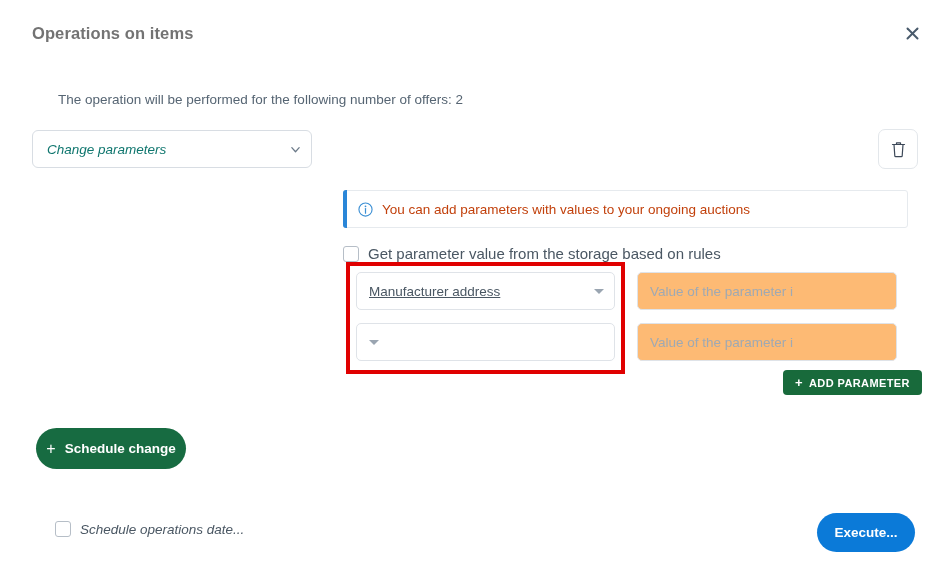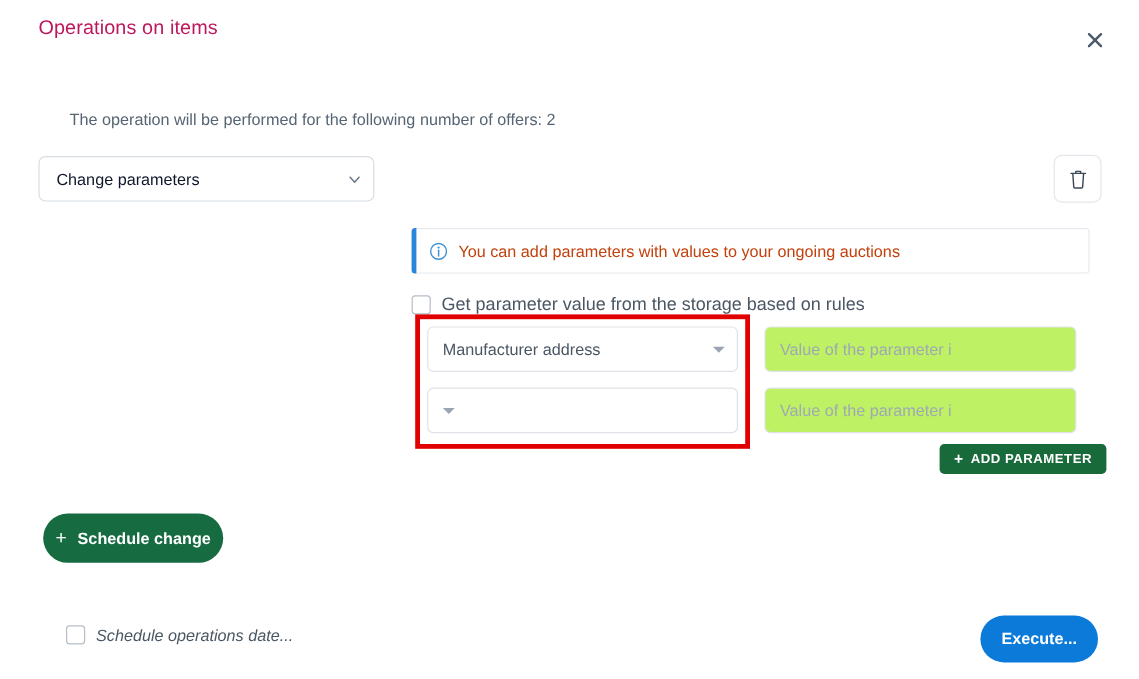--- a/index.html
+++ b/index.html
@@ -28,24 +28,24 @@
   
   .modal-header {
     position: absolute;
     left: 0; top: 0;
     width: 949px;
     height: 62px;
   }
   .modal-title {
     position: absolute;
     left: 32px;
-    top: 14px;
+    top: 24px;
     font-size: 16.5px;
-    font-weight: normal;
-    color: #be185d;
+    font-weight: bold;
+    color: #737373;
     letter-spacing: 0.1px;
   }
   .close-btn {
     position: absolute;
     right: 26px;
     top: 22px;
     width: 22px;
     height: 22px;
     display: flex;
     align-items: center;
@@ -81,21 +81,22 @@
     background: #fff;
     box-sizing: border-box;
     display: flex;
     align-items: center;
     padding: 0 10px 0 14px;
     cursor: pointer;
   }
   .op-select-label {
     flex: 1;
     font-size: 13.5px;
-    color: #0f172a;
+    color: #0f766e;
+    font-style: italic;
   }
   .chevron {
     width: 11px;
     height: 11px;
     flex: none;
     color: #6c7a89;
   }
 
   
   .trash-btn {
@@ -213,35 +214,36 @@
     box-sizing: border-box;
     display: flex;
     align-items: center;
     padding: 0 10px 0 12px;
     cursor: pointer;
   }
   .param-select-label {
     flex: 1;
     font-size: 13.5px;
     color: #4a5763;
+    text-decoration: underline;
   }
   .caret-down {
     width: 0; height: 0;
     flex: none;
     border-left: 5px solid transparent;
     border-right: 5px solid transparent;
     border-top: 5px solid #9aa5b1;
   }
   .param-value {
     width: 260px;
     height: 38px;
     margin-left: 22px;
     border: 1px solid #dfe3e8;
     border-radius: 5px;
-    background: #bef264;
+    background: #fdba74;
     box-sizing: border-box;
     padding: 0 12px;
     font-family: "Liberation Sans", sans-serif;
     font-size: 13.5px;
     color: #4a5763;
     outline: none;
   }
   .param-value::placeholder { color: #9fa9b3; }
 
   

